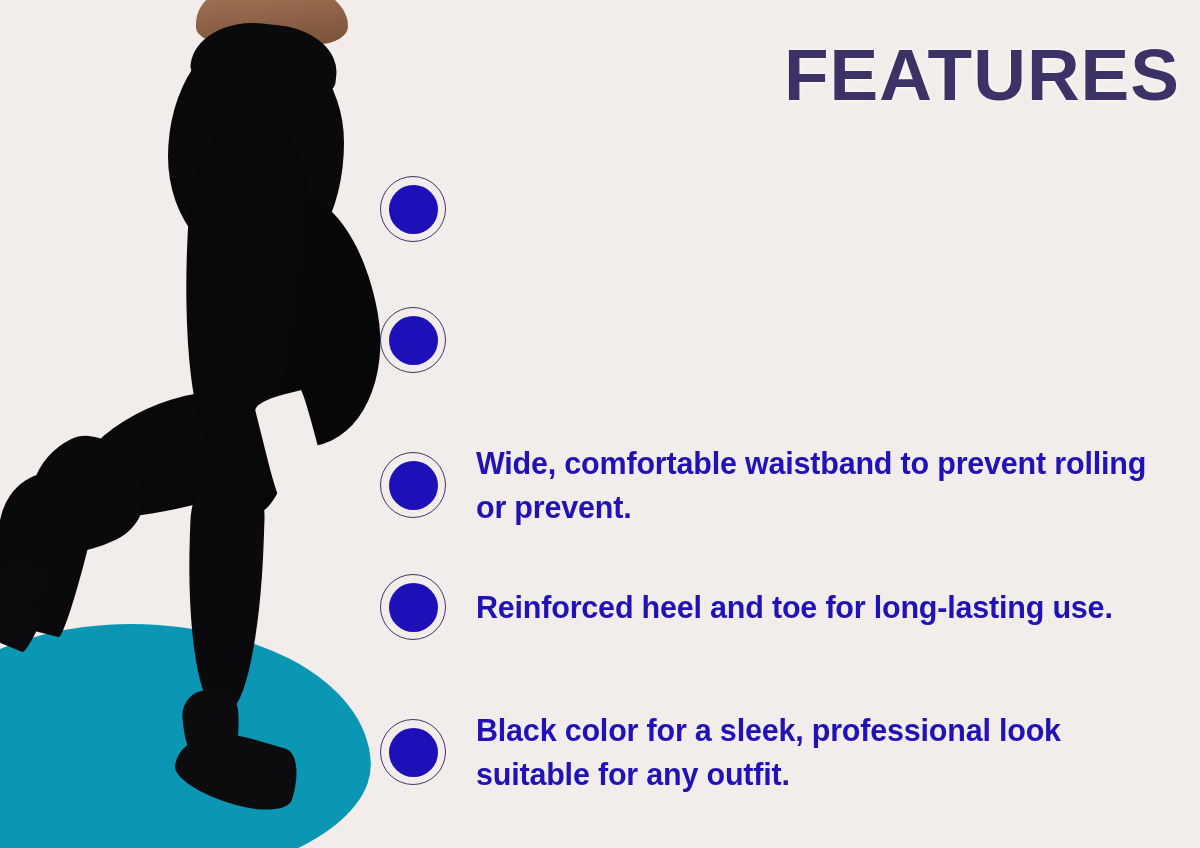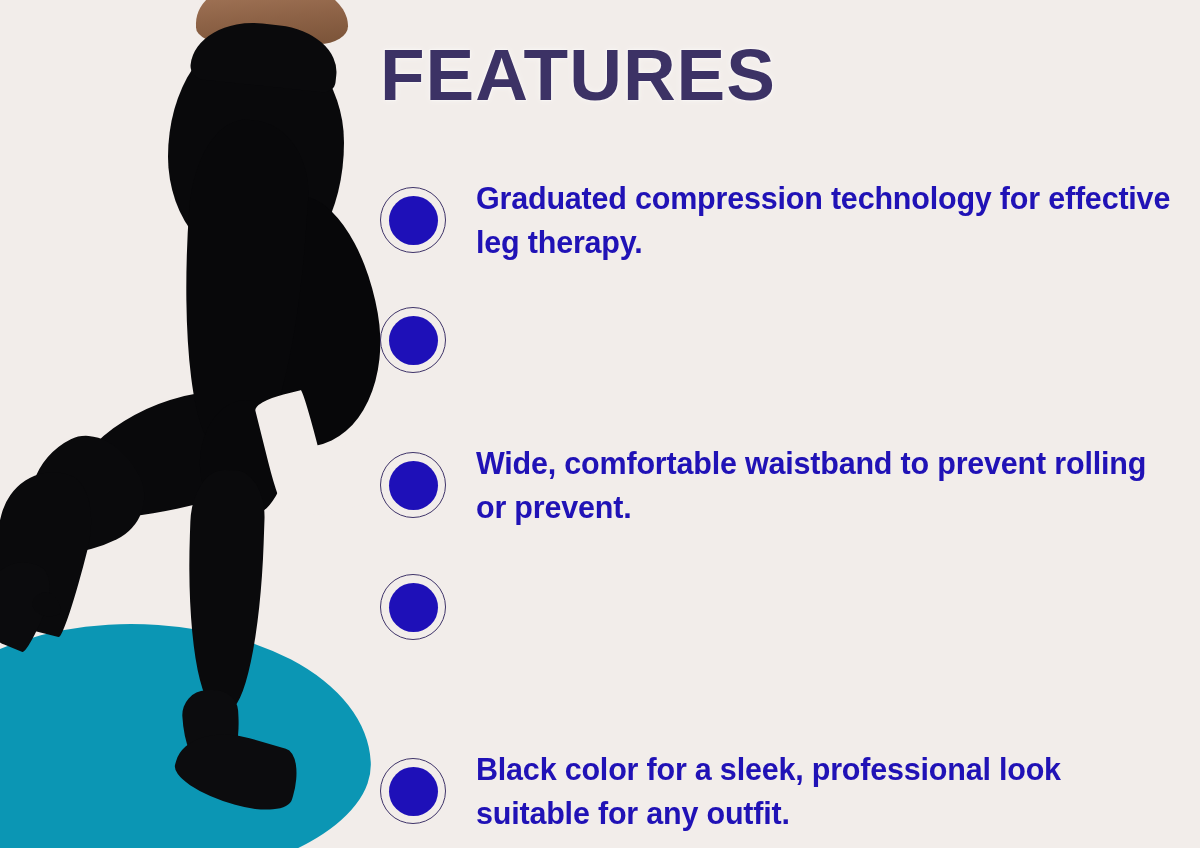--- a/index.html
+++ b/index.html
@@ -230,21 +230,21 @@
     top: 0;
     width: 820px;
     height: 848px;
   }
 
   .page-title {
     position: absolute;
     left: 0;
     top: 37px;
     width: 800px;
-    text-align: left;
+    text-align: right;
     font-size: 73px;
     font-weight: bold;
     letter-spacing: 1px;
     line-height: 1.05;
     color: #3c3265;
     text-shadow:
       0 0 3px #f8f5f3,
       0 0 6px #f8f5f3,
       1px 1px 0 #f8f5f3,
       -1px -1px 0 #f8f5f3;
@@ -262,21 +262,21 @@
     left: 0;
     display: flex;
     align-items: center;
     width: 820px;
   }
 
   .feature-item.i0 { top: 0px; }
   .feature-item.i1 { top: 131px; }
   .feature-item.i2 { top: 265px; }
   .feature-item.i3 { top: 398px; }
-  .feature-item.i4 { top: 532px; margin-top: 39px; }
+  .feature-item.i4 { top: 532px; }
 
   .bullet {
     position: relative;
     flex: 0 0 auto;
     width: 66px;
     height: 66px;
     border: 1.6px solid #3f3469;
     border-radius: 50%;
     background: transparent;
   }
@@ -334,34 +334,34 @@
   </div>
 
   <div class="content">
 
     <div class="page-title">FEATURES</div>
 
     <div class="feature-list">
 
       <div class="feature-item i0">
         <span class="bullet"></span>
-        <span class="feature-text">Graduated compression technology for effective leg therapy.</span>
       </div>
 
       <div class="feature-item i1">
         <span class="bullet"></span>
       </div>
 
       <div class="feature-item i2">
         <span class="bullet"></span>
         <span class="feature-text">Wide, comfortable waistband to prevent rolling or prevent.</span>
       </div>
 
       <div class="feature-item i3">
         <span class="bullet"></span>
+        <span class="feature-text">Reinforced heel and toe for long-lasting use.</span>
       </div>
 
       <div class="feature-item i4">
         <span class="bullet"></span>
         <span class="feature-text">Black color for a sleek, professional look suitable for any outfit.</span>
       </div>
 
     </div>
   </div>
 </div>

